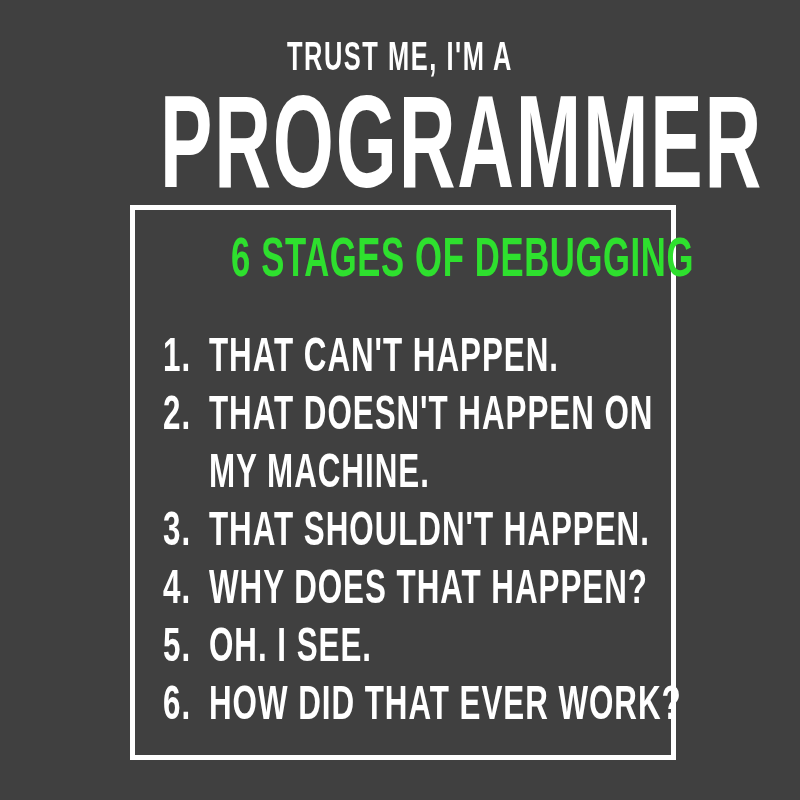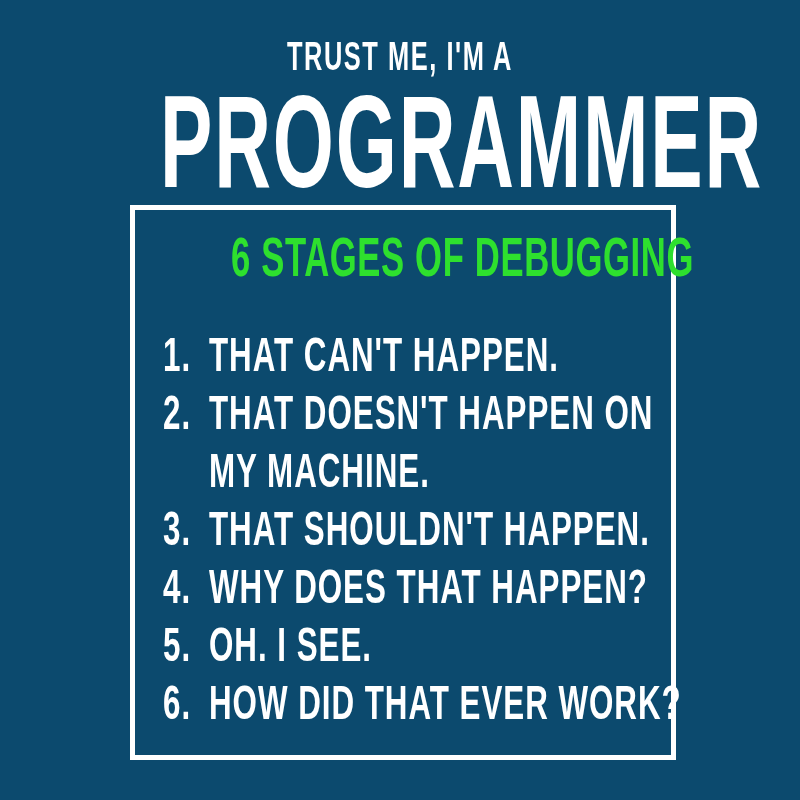--- a/index.html
+++ b/index.html
@@ -131,21 +131,21 @@
     font-weight: 700;
     letter-spacing: 1.5px;
     white-space: nowrap;
     transform: scaleX(0.64);
     transform-origin: 0% 50%;
   }
 </style>
 </head>
 <body>
 
-<div id="poster" style="background: #0c4a6e;">
+<div id="poster" style="background: #404040;">
 
   <div class="kicker" style="color: rgb(255, 255, 255);">TRUST ME, I'M A</div>
 
   <div class="headline" style="color: rgb(255, 255, 255);">PROGRAMMER</div>
 
   <div class="frame" style="border-color: rgb(255, 255, 255);"></div>
 
   <div class="subtitle" style="color: rgb(46, 224, 46);">6 STAGES OF DEBUGGING</div>
 
   <div class="stage-list">

